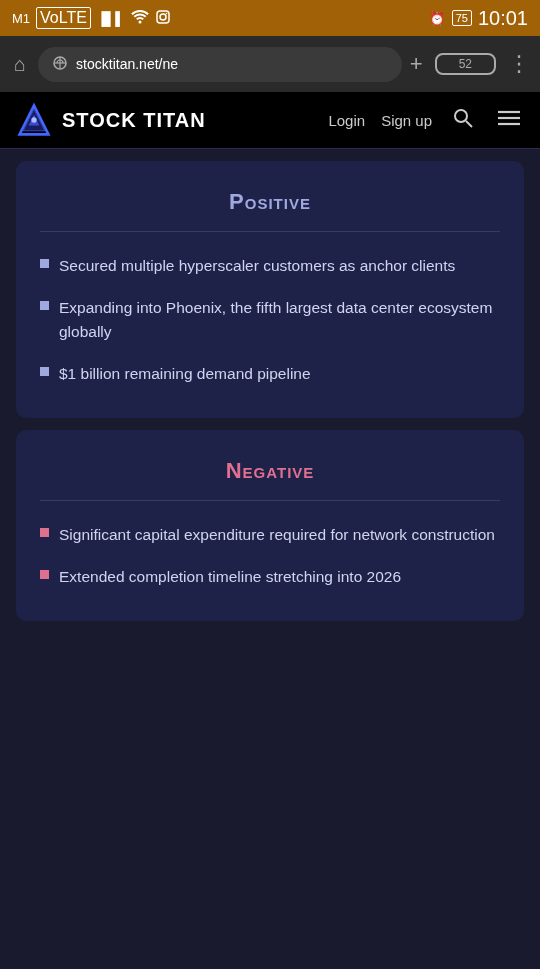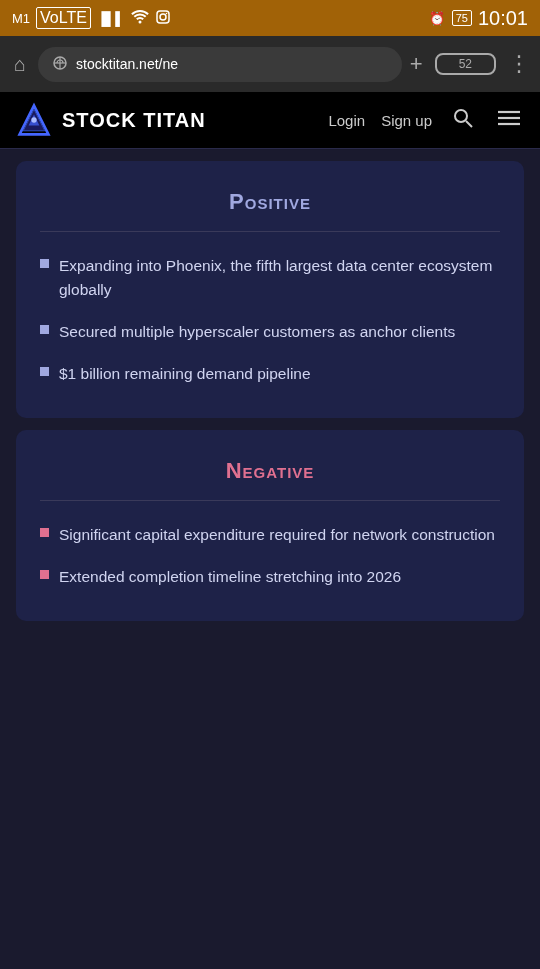--- a/index.html
+++ b/index.html
@@ -282,25 +282,25 @@
 </div>
 
 <div class="page-content">
 
   <div class="card">
     <div class="card-title positive">Positive</div>
     <hr class="card-divider">
     <ul class="bullet-list">
       <li class="bullet-item">
         <span class="bullet-square"></span>
+        <span class="bullet-text">Secured multiple hyperscaler customers as anchor clients</span>
+      </li>
+      <li class="bullet-item">
+        <span class="bullet-square"></span>
         <span class="bullet-text">Expanding into Phoenix, the fifth largest data center ecosystem globally</span>
-      </li>
-      <li class="bullet-item">
-        <span class="bullet-square"></span>
-        <span class="bullet-text">Secured multiple hyperscaler customers as anchor clients</span>
       </li>
       <li class="bullet-item">
         <span class="bullet-square"></span>
         <span class="bullet-text">$1 billion remaining demand pipeline</span>
       </li>
     </ul>
   </div>
 
   <div class="card">
     <div class="card-title negative">Negative</div>

